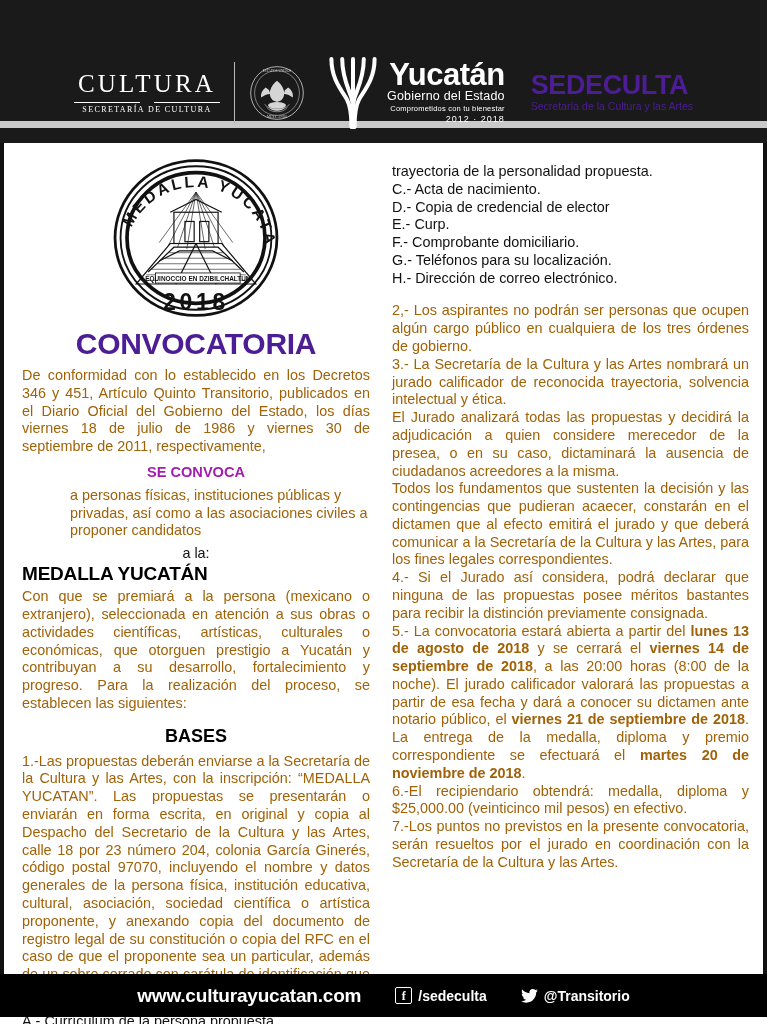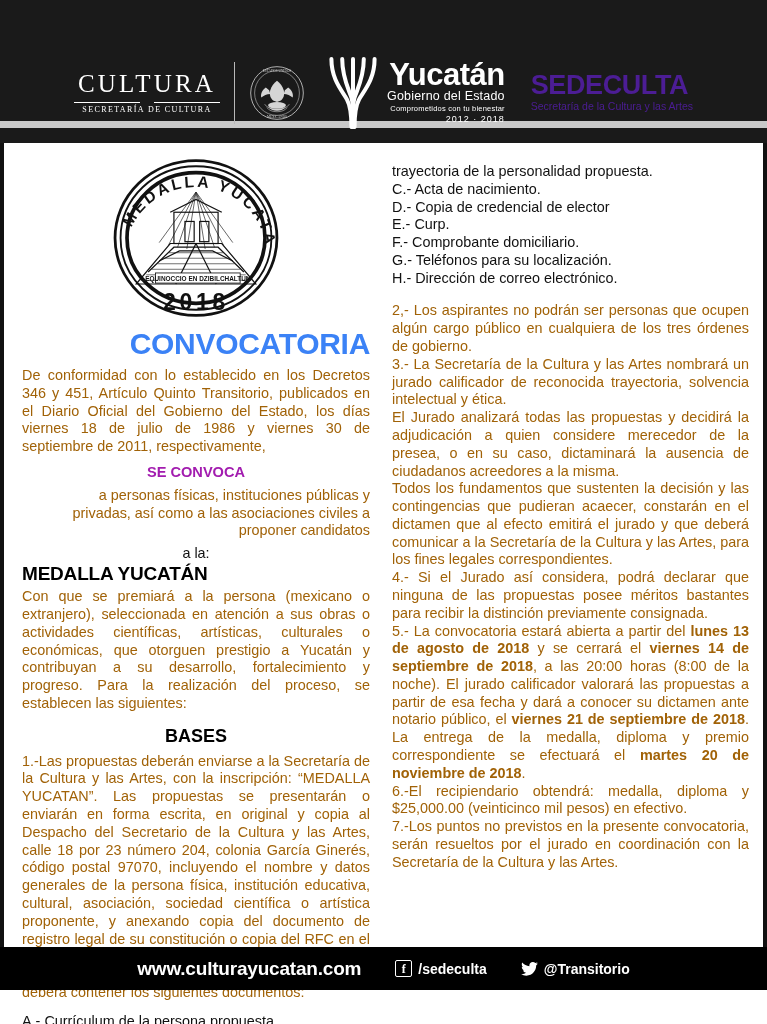--- a/index.html
+++ b/index.html
@@ -190,26 +190,26 @@
 
   
   .seal-wrap {
     display: flex;
     justify-content: center;
     padding-top: 12px;
   }
   .seal { width: 184px; height: 166px; }
 
   .title-convocatoria {
-    text-align: right;
+    text-align: center;
     font-size: 30px;
     font-weight: bold;
     letter-spacing: -0.3px;
     margin: 6px 0 6px 0;
-    color: #3b82f6;
+    color: #4c1d95;
   }
 
   p.body-text {
     margin: 0 0 0 0;
     font-size: 14.4px;
     line-height: 1.235;
     text-align: justify;
     color: #a16207;
     hyphens: auto;
   }
@@ -259,21 +259,21 @@
     color: #111111;
   }
 
   .rt-block { margin-bottom: 14px; }
   .rt-block:last-child { margin-bottom: 0; }
   b.hl { font-weight: bold; }
 
   
   .footer-band {
     position: absolute;
-    left: 0; top: 947px;
+    left: 0; top: 974px;
     width: 767px;
     height: 43px;
     background: #000000;
     display: flex;
     align-items: center;
     justify-content: center;
     gap: 34px;
   }
   .footer-url {
     color: #ffffff;
@@ -438,21 +438,21 @@
             <text x="100" y="168" text-anchor="middle" font-family="Liberation Sans, sans-serif" font-size="25" font-weight="bold" fill="#111111" letter-spacing="4">2018</text>
           </svg>
         </div>
 
         <div class="title-convocatoria">CONVOCATORIA</div>
 
         <p class="body-text">De conformidad con lo establecido en los Decretos 346 y 451, Artículo Quinto Transitorio, publicados en el Diario Oficial del Gobierno del Estado, los días viernes 18 de julio de 1986 y viernes 30 de septiembre de 2011, respectivamente,</p>
 
         <div class="center-bold">SE CONVOCA</div>
 
-        <p class="body-text" style="text-align:right;margin-left:48px;">a personas físicas, instituciones públicas y privadas, así como a las asociaciones civiles  a proponer candidatos</p>
+        <p class="body-text" style="text-align:left;margin-left:48px;">a personas físicas, instituciones públicas y privadas, así como a las asociaciones civiles  a proponer candidatos</p>
 
         <div class="center-plain">a la:</div>
         <div class="medalla-title">MEDALLA YUCATÁN</div>
 
         <p class="body-text">Con que se premiará a la persona (mexicano o extranjero), seleccionada en atención a sus obras o actividades científicas, artísticas, culturales o económicas, que otorguen prestigio a Yucatán y contribuyan a su desarrollo, fortalecimiento y progreso. Para la realización del proceso, se establecen las siguientes:</p>
 
         <div class="bases-title">BASES</div>
 
         <p class="body-text">1.-Las propuestas deberán enviarse a la Secretaría de la Cultura y las Artes, con la inscripción: “MEDALLA YUCATAN”. Las propuestas se presentarán o enviarán en forma escrita, en original y copia al Despacho del Secretario de la Cultura y las Artes, calle 18 por 23 número 204, colonia García Ginerés, código postal 97070, incluyendo el nombre y datos generales de la persona física, institución educativa, cultural, asociación, sociedad científica o artística proponente, y anexando copia del documento de registro legal de su constitución o copia del RFC en el caso de que el proponente sea un particular, además de un sobre cerrado con carátula de identificación que deberá contener los siguientes documentos:</p>
 

